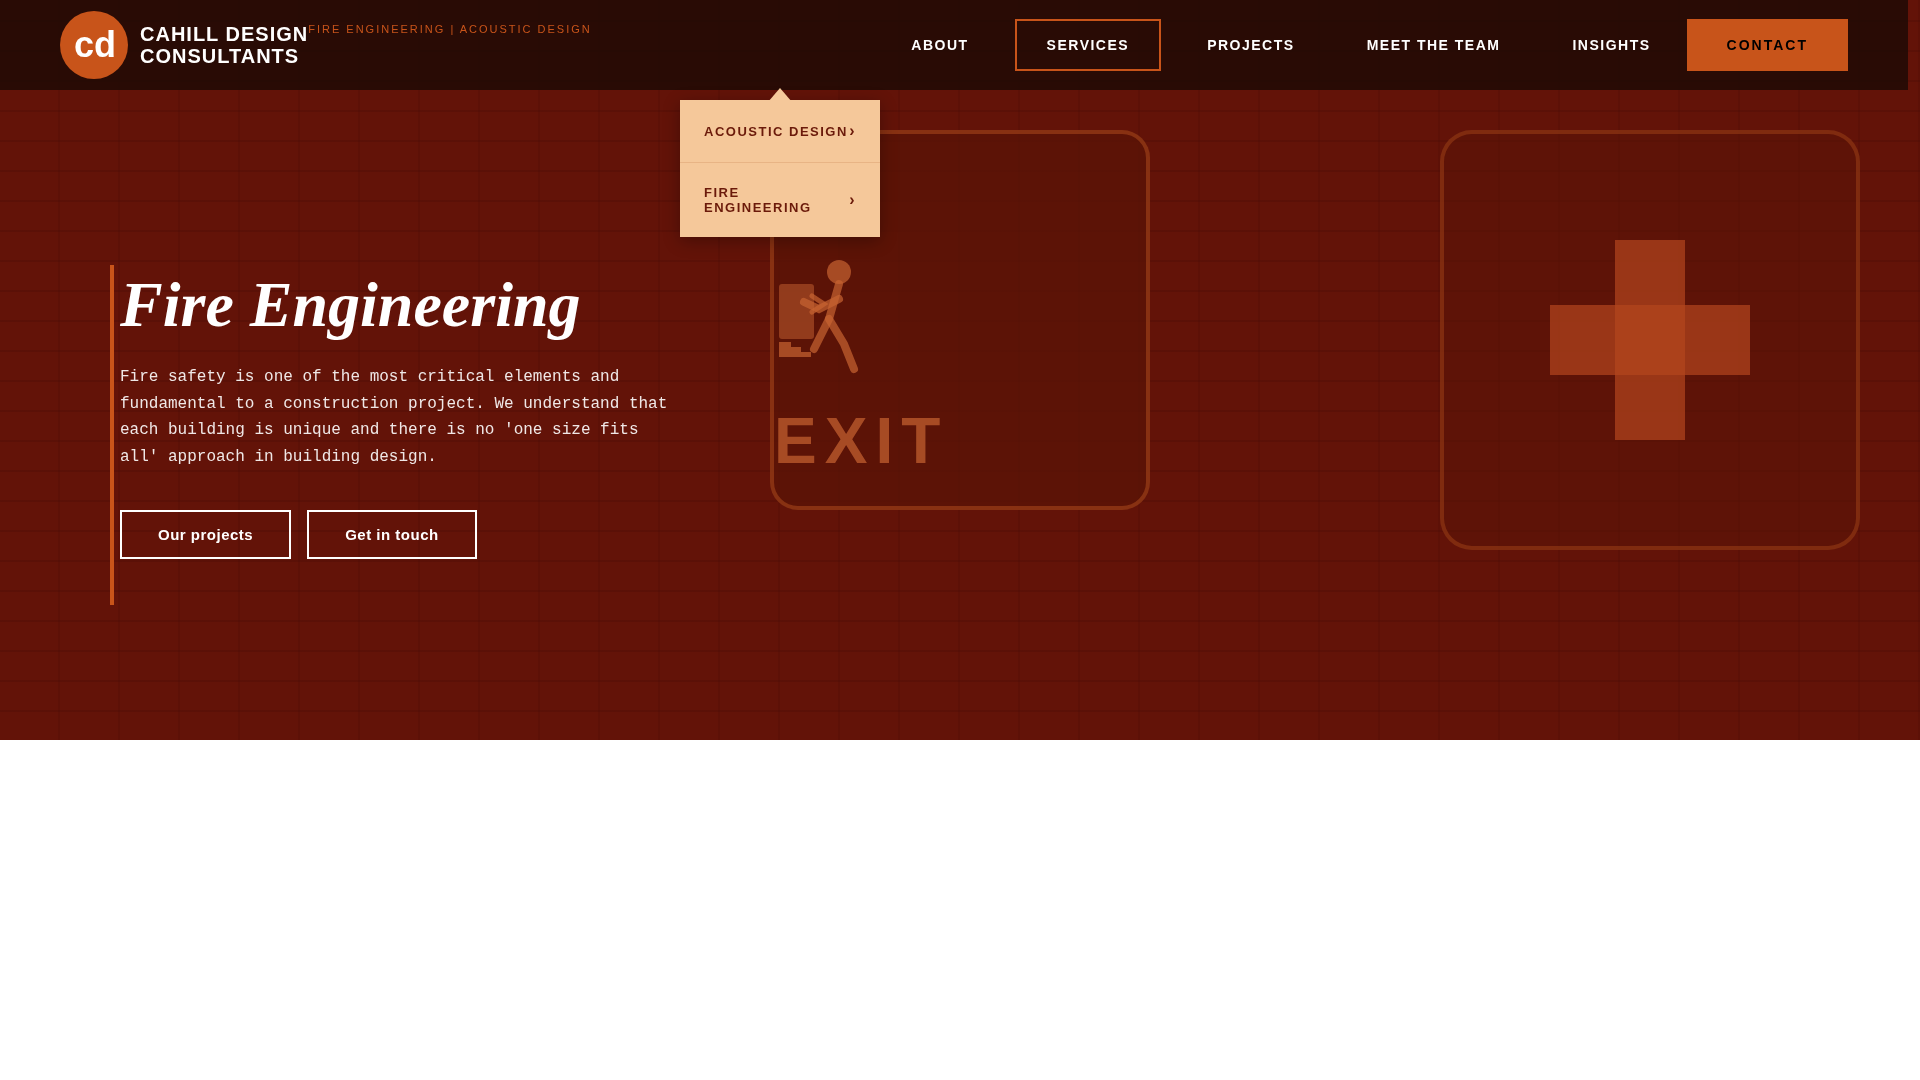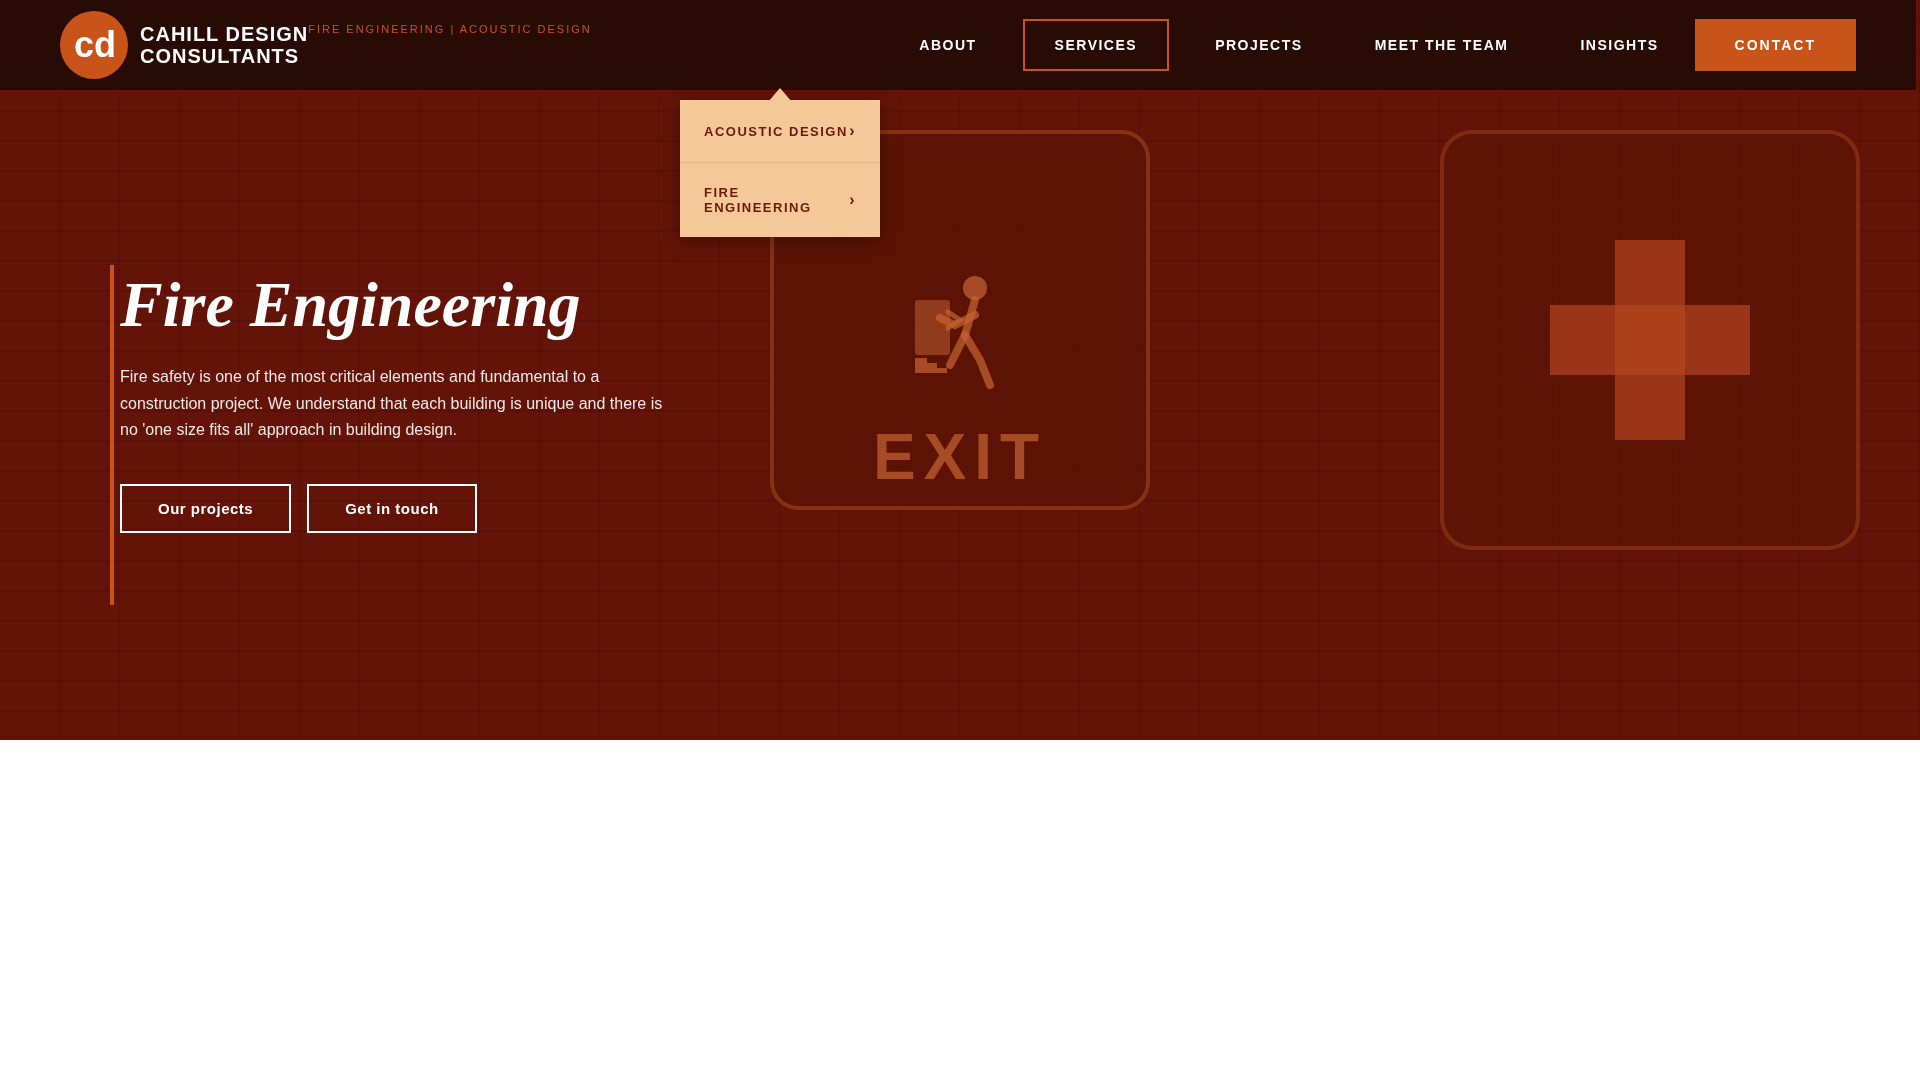--- a/index.html
+++ b/index.html
@@ -1,21 +1,21 @@
 <!DOCTYPE html>
 <html><head>
   <meta charset="utf-8">
   <style>
     * { margin: 0; padding: 0; box-sizing: border-box; }
     body { font-family: Arial, sans-serif; width: 1920px; height: 1080px; overflow: hidden; background: #fff; }
 
     
     .navbar {
       position: absolute;
-      top: 0; left: 0; right: 4px;
+      top: 0; left: 0; right: 12px;
       height: 90px;
       background: rgba(30, 10, 5, 0.85);
       display: flex;
       align-items: center;
       justify-content: space-between;
       padding: 0 60px;
       z-index: 100;
     }
     .logo-area {
       display: flex;
@@ -74,21 +74,21 @@
     }
     .nav-item.active {
       border: 2px solid #c8541a;
       color: #fff;
       height: 52px;
       padding: 0 30px;
       margin: 0 10px;
     }
     .nav-contact {
       background: #c8541a;
-      color: #ffffff;
+      color: #000000;
       font-size: 14px;
       font-weight: 700;
       letter-spacing: 2px;
       text-transform: uppercase;
       padding: 0 40px;
       height: 52px;
       display: flex;
       align-items: center;
       cursor: pointer;
       border: none;
@@ -134,23 +134,23 @@
       position: absolute;
       top: 130px;
       left: 50%;
       transform: translateX(-50%);
       width: 380px;
       height: 380px;
       background: rgba(90, 20, 5, 0.7);
       border-radius: 28px;
       display: flex;
       flex-direction: column;
-      align-items: center;
+      align-items: flex-start;
       justify-content: flex-end;
-      padding-bottom: 12px;
+      padding-bottom: 28px;
       border: 4px solid rgba(180, 80, 30, 0.5);
     }
     .exit-text-sign {
       font-size: 64px;
       font-weight: 900;
       color: rgba(200, 100, 50, 0.7);
       letter-spacing: 8px;
     }
     
     .cross-sign {
@@ -214,20 +214,21 @@
       line-height: 1.1;
       margin-bottom: 24px;
       font-family: Georgia, serif;
       font-style: italic;
     }
     .hero-desc {
       font-size: 16px;
       color: rgba(255,255,255,0.9);
       line-height: 1.65;
       margin-bottom: 40px;
+      font-family: Liberation Mono, monospace;
     }
     .hero-buttons {
       display: flex;
       gap: 16px;
     }
     .btn-outline {
       border: 2px solid #fff;
       background: transparent;
       color: #fff;
       font-size: 15px;

